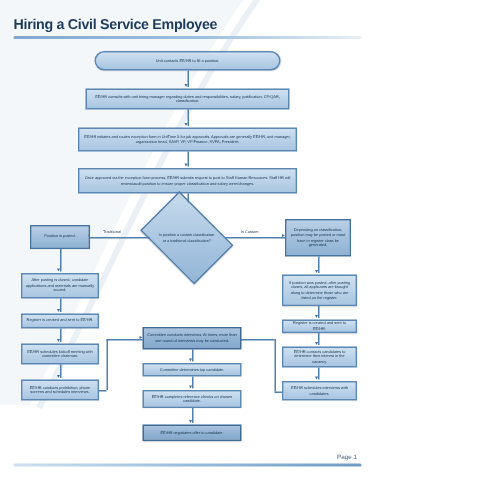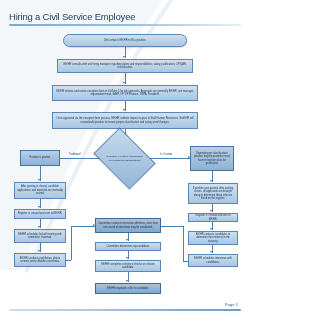--- a/index.html
+++ b/index.html
@@ -19,21 +19,21 @@
   
   #swoosh{
     position:absolute;
     left:-40px;top:-30px;
     width:330px;height:400px;
     pointer-events:none;
   }
   
   #title{
     position:absolute;left:9px;top:11px;
-    font-size:9.5px;font-weight:normal;
+    font-size:9.5px;font-weight:bold;
     color:#1b3a5c;
     letter-spacing:-0.2px;
     white-space:nowrap;
   }
   #title-rule{
     position:absolute;left:9px;top:24px;
     width:232px;height:2.4px;
     background:linear-gradient(to right,#7fa8cf 0%,#9dc0de 55%,#e8eff6 100%);
     border-radius:1px;
   }

